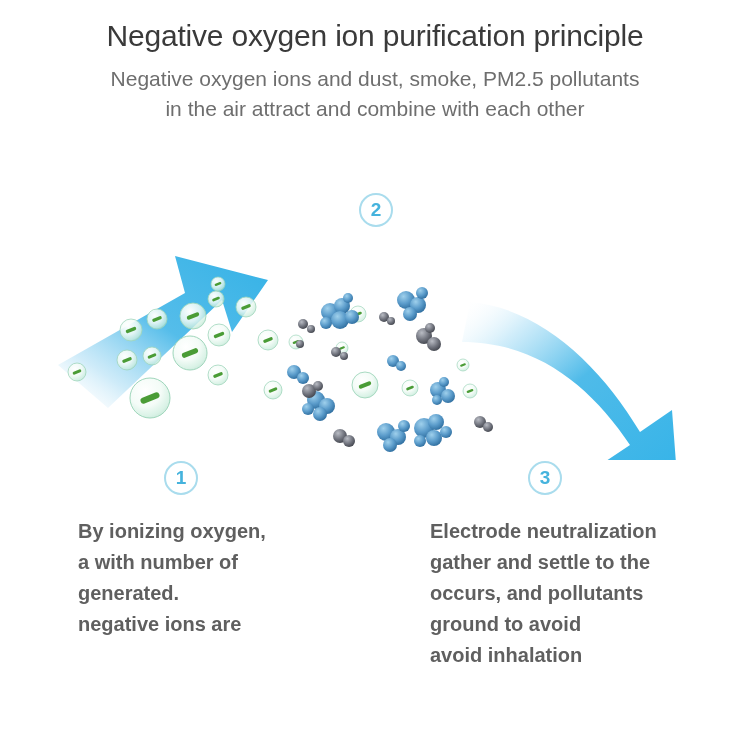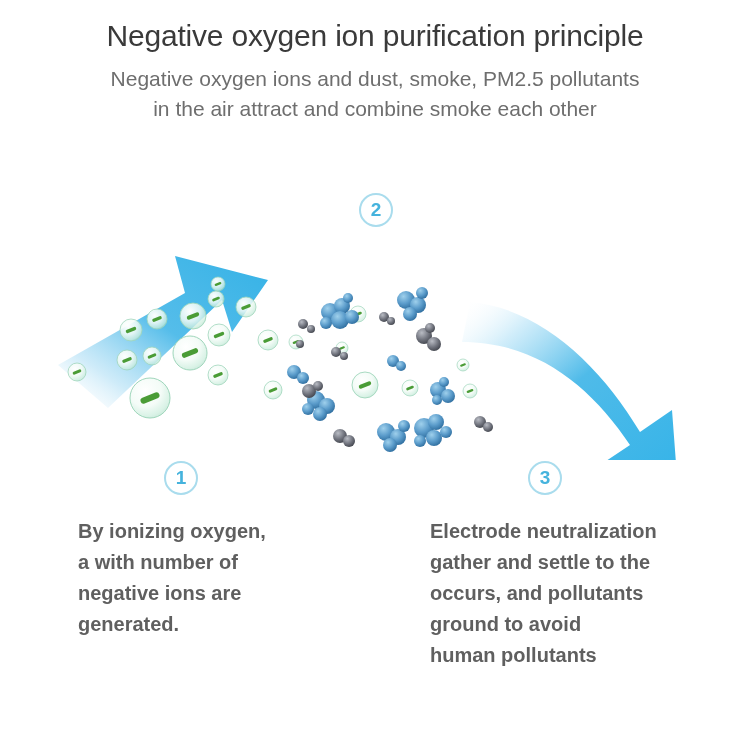--- a/index.html
+++ b/index.html
@@ -92,21 +92,21 @@
 </style>
 </head>
 <body>
 
 <div class="page">
 
   <div class="header">
     <h1 class="title">Negative oxygen ion purification principle</h1>
     <div class="subtitle">
       <span class="sub-line">Negative oxygen ions and dust, smoke, PM2.5 pollutants</span>
-      <span class="sub-line">in the air attract and combine smoke each other</span>
+      <span class="sub-line">in the air attract and combine with each other</span>
     </div>
   </div>
 
   <div class="stage">
     <svg width="750" height="300" viewBox="0 0 750 300" xmlns="http://www.w3.org/2000/svg">
       <defs>
         <linearGradient id="gradLeftArrow" x1="0" y1="1" x2="1" y2="0">
           <stop offset="0%" stop-color="#ffffff" stop-opacity="0"></stop>
           <stop offset="22%" stop-color="#bfe5f7" stop-opacity="0.75"></stop>
           <stop offset="52%" stop-color="#55bdea" stop-opacity="1"></stop>
@@ -396,25 +396,25 @@
     </svg>
   </div>
 
   <div class="badge badge-1">1</div>
   <div class="badge badge-2">2</div>
   <div class="badge badge-3">3</div>
 
   <div class="caption caption-left">
     <span class="cap-line">By ionizing oxygen,</span>
     <span class="cap-line">a with number of</span>
+    <span class="cap-line">generated.</span>
     <span class="cap-line">negative ions are</span>
-    <span class="cap-line">generated.</span>
   </div>
 
   <div class="caption caption-right">
     <span class="cap-line">Electrode neutralization</span>
     <span class="cap-line">gather and settle to the</span>
     <span class="cap-line">occurs, and pollutants</span>
     <span class="cap-line">ground to avoid</span>
-    <span class="cap-line">human pollutants</span>
+    <span class="cap-line">avoid inhalation</span>
   </div>
 
 </div>
 
 </body></html>

